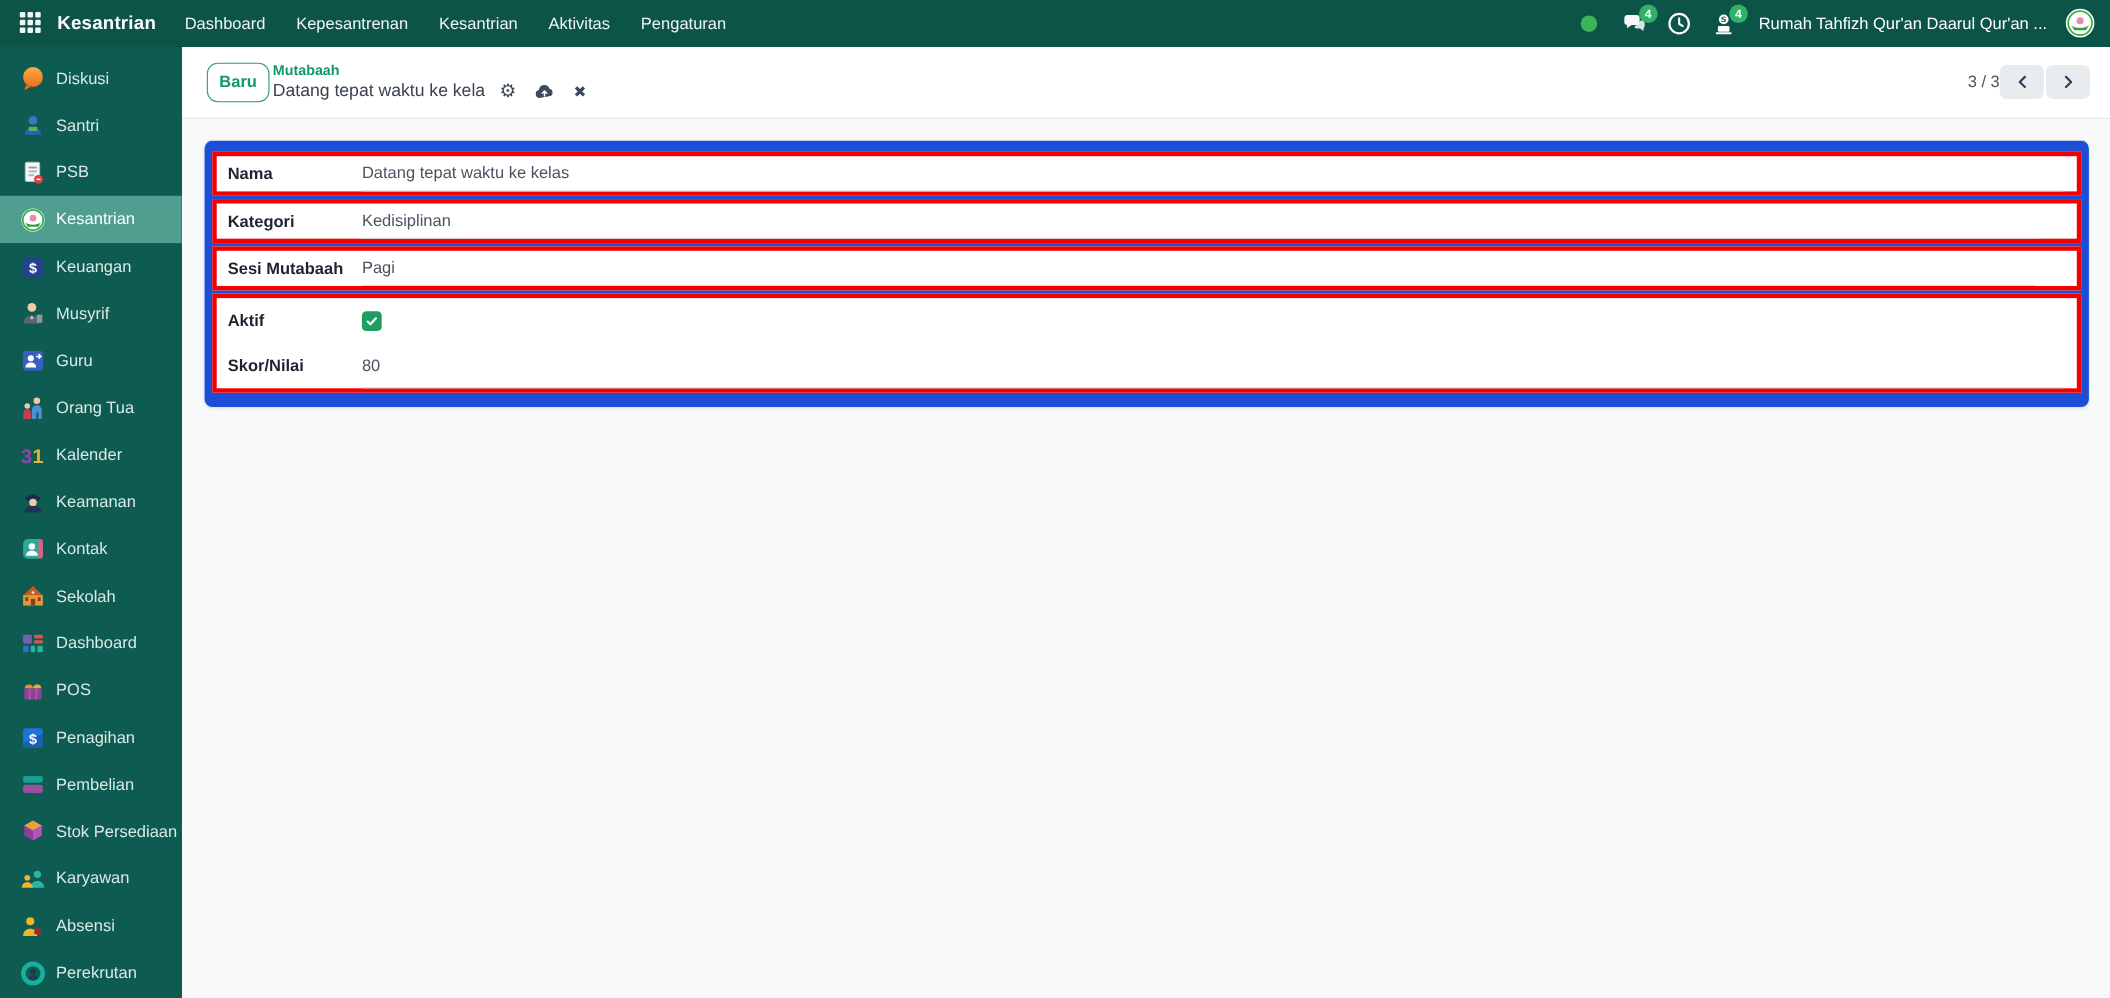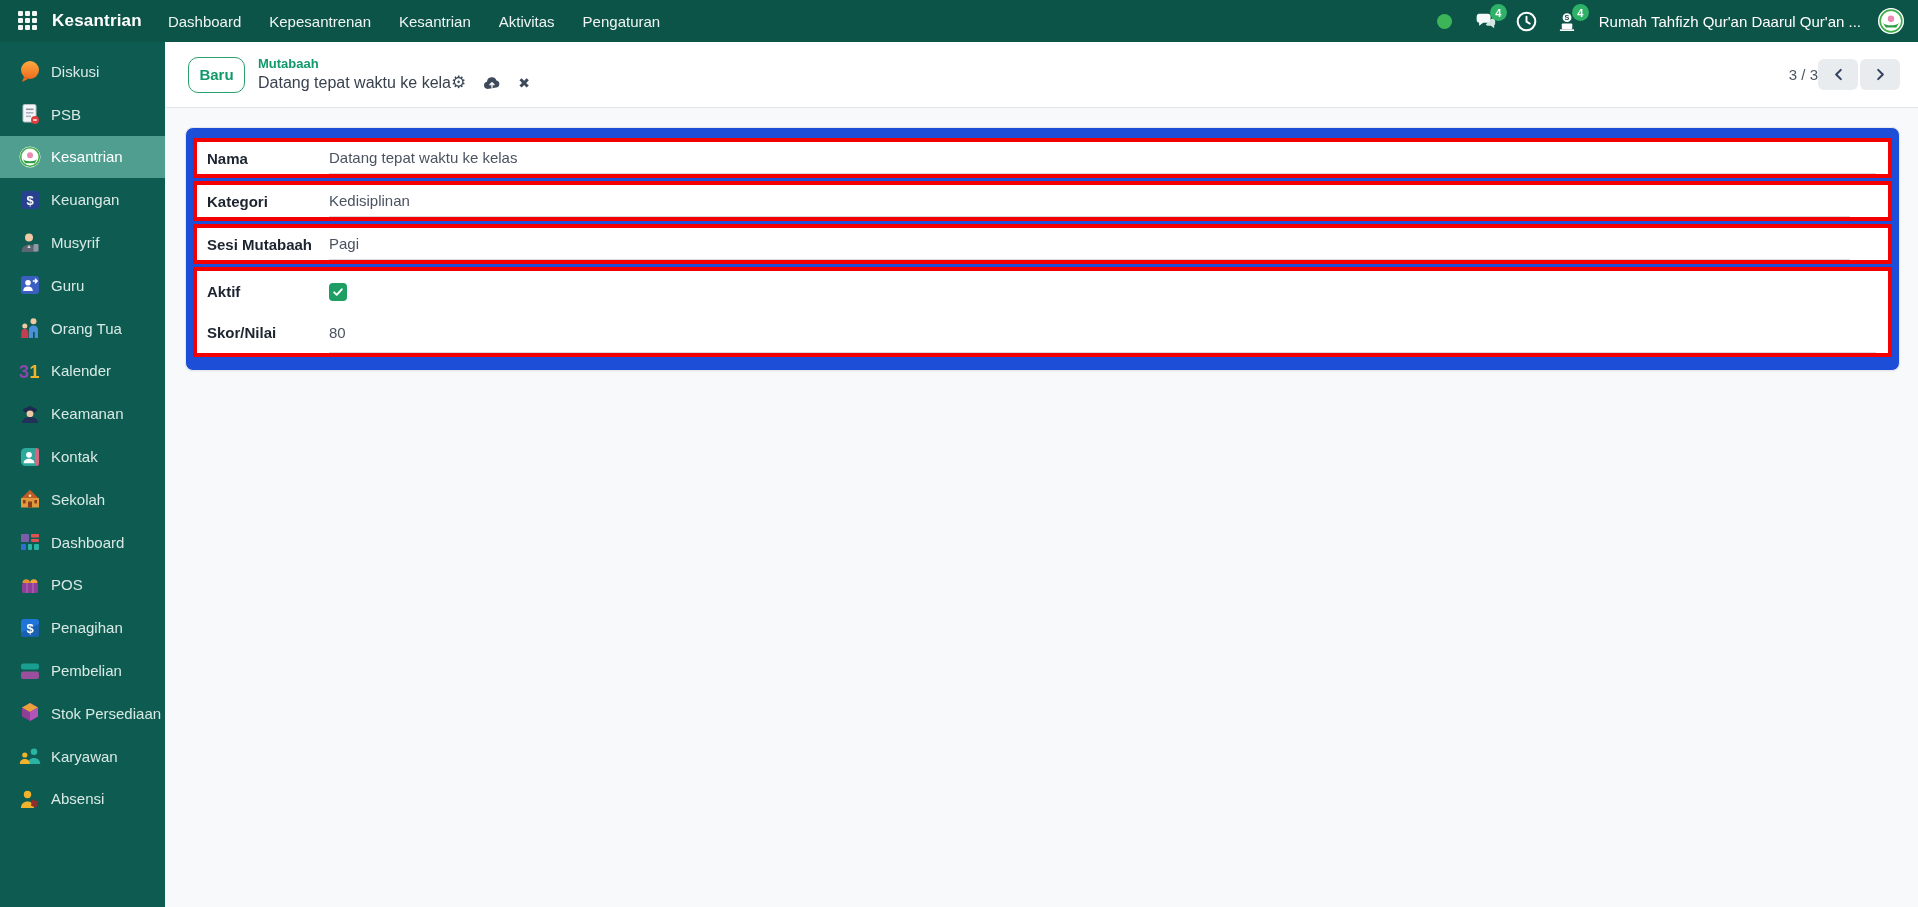--- a/index.html
+++ b/index.html
@@ -40,25 +40,25 @@
   .side-icon{ width:24px; height:24px; margin-right:9px; flex:0 0 24px; }
   .side-icon svg{ width:24px; height:24px; display:block; }
   .side-label{ color:#d9e9e5; font-size:15px; white-space:nowrap; }
   .side-item.active .side-label{ color:#ffffff; }
 
   
   .content{ position:absolute; top:42px; left:165px; right:0; bottom:0; background:#f8f9fa; }
   .crumb-bar{ height:66px; background:#fff; border-bottom:1px solid #e4e7ea;
     display:flex; align-items:center; padding:0 18px 0 23px; }
   .btn-new{ width:57px; height:36px; background:#fff; border:1px solid #2aa06b; border-radius:10px;
-    color:var(--c-accent); font-size:15px; font-weight:bold; cursor:pointer; margin-right:13px;
+    color:var(--c-accent); font-size:15px; font-weight:bold; cursor:pointer; margin-right:3px;
     font-family:inherit; }
   .crumb-block{ display:flex; flex-direction:column; justify-content:center; line-height:1.25; }
   .crumb-parent{ color:var(--c-accent); font-size:13px; font-weight:bold; cursor:pointer; }
-  .crumb-title-row{ display:flex; }
+  .crumb-title-row{ display:flex; gap:13px; }
   .crumb-title{ color:#39424e; font-size:16px; }
   .dirty-icons{ display:flex; align-items:center; gap:16px; }
   .gear-ic{ font-size:17px; color:#3e4a5a; cursor:pointer; line-height:1; }
   .cloud-ic svg{ width:20px; height:16px; display:block; cursor:pointer; }
   .x-ic{ font-size:14px; font-weight:bold; color:#3e4a5a; cursor:pointer; line-height:1; }
   .crumb-right{ margin-left:auto; display:flex; align-items:center; }
   .pager-text{ color:#4b5563; font-size:15px; }
   .pager-buttons{ display:flex; gap:2px; }
   .pager-btn{ width:40px; height:31px; background:#e9ecef; border:none; border-radius:6px;
     display:flex; align-items:center; justify-content:center; cursor:pointer; }
@@ -153,20 +153,30 @@
           </defs>
           <circle cx="12" cy="11" r="9" fill="url(#g1)"></circle>
           <path d="M6 18 4 23l6-3z" fill="#ef6c1e"></path>
         </svg>
       </span>
       <span class="side-label">Diskusi</span>
     </div>
     <div class="side-item">
       <span class="side-icon">
         <svg viewBox="0 0 24 24">
+          <circle cx="12" cy="7.5" r="4" fill="#3d74c6"></circle>
+          <path d="M4.5 20.5c0-4.2 3.2-6.3 7.5-6.3s7.5 2.1 7.5 6.3z" fill="#2d5fae"></path>
+          <rect x="8" y="13.2" width="8" height="4" rx="1" fill="#58b368"></rect>
+        </svg>
+      </span>
+      <span class="side-label">Santri</span>
+    </div>
+    <div class="side-item">
+      <span class="side-icon">
+        <svg viewBox="0 0 24 24">
           <rect x="5" y="2.5" width="13" height="17.5" rx="1.5" fill="#f5f6f8" stroke="#b9bfc6"></rect>
           <rect x="8" y="6.5" width="7.5" height="1.6" fill="#8d97a3"></rect>
           <rect x="8" y="10" width="7.5" height="1.6" fill="#aab3bd"></rect>
           <rect x="8" y="13.5" width="5" height="1.6" fill="#aab3bd"></rect>
           <circle cx="17" cy="18" r="4" fill="#e03d3d"></circle>
           <rect x="15.2" y="17.3" width="3.6" height="1.4" fill="#fff"></rect>
         </svg>
       </span>
       <span class="side-label">PSB</span>
     </div>
@@ -333,20 +343,30 @@
     </div>
     <div class="side-item">
       <span class="side-icon">
         <svg viewBox="0 0 24 24">
           <circle cx="9.5" cy="7.5" r="3.7" fill="#f1b32b"></circle>
           <path d="M3 21c0-4.3 2.9-6.6 6.5-6.6S16 16.7 16 21z" fill="#f1b32b"></path>
           <path d="M14 12.5l6.2 2-2 6.2-5.2-2z" fill="#8e2f2f"></path>
         </svg>
       </span>
       <span class="side-label">Absensi</span>
+    </div>
+    <div class="side-item">
+      <span class="side-icon">
+        <svg viewBox="0 0 24 24">
+          <circle cx="12" cy="12" r="8.8" fill="none" stroke="#17b0a0" stroke-width="4.2"></circle>
+          <circle cx="12" cy="10.3" r="2.6" fill="#1d3b4a"></circle>
+          <path d="M7.6 16.8c.8-2.2 2.4-3.3 4.4-3.3s3.6 1.1 4.4 3.3a8.8 8.8 0 0 1-8.8 0z" fill="#1d3b4a"></path>
+        </svg>
+      </span>
+      <span class="side-label">Perekrutan</span>
     </div>
   </aside>
 
 <main class="content">
 
   <div class="crumb-bar">
     <button class="btn-new">Baru</button>
     <div class="crumb-block">
       <span class="crumb-parent">Mutabaah</span>
       <span class="crumb-title-row">

